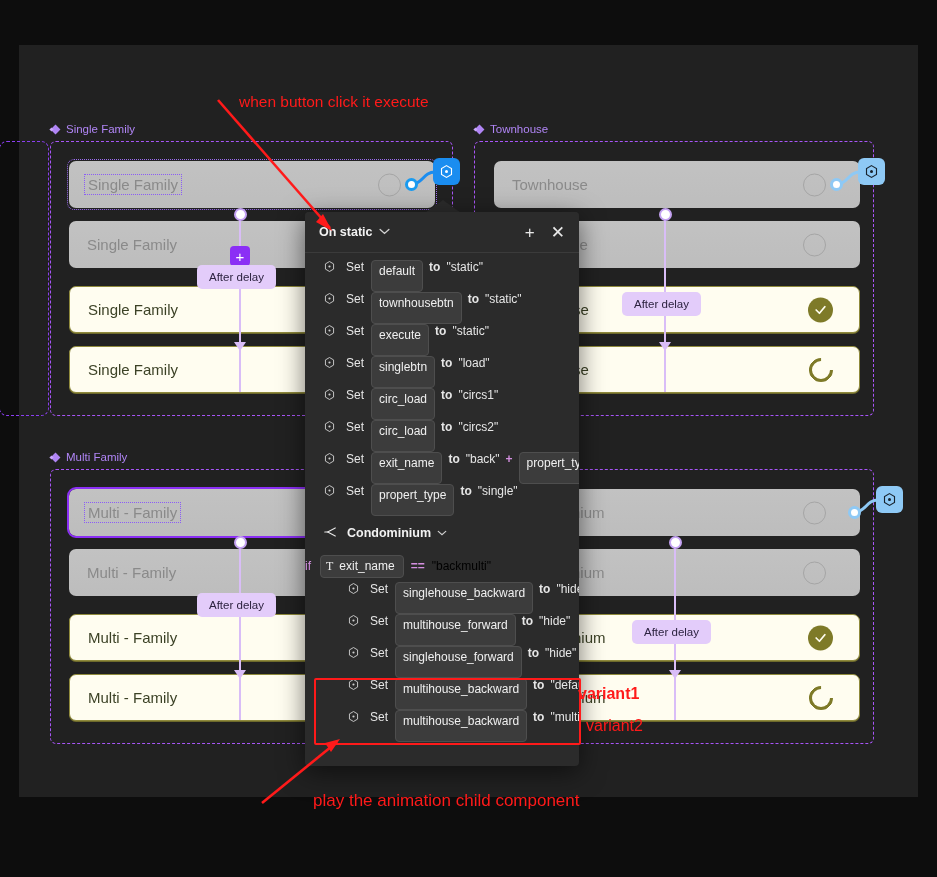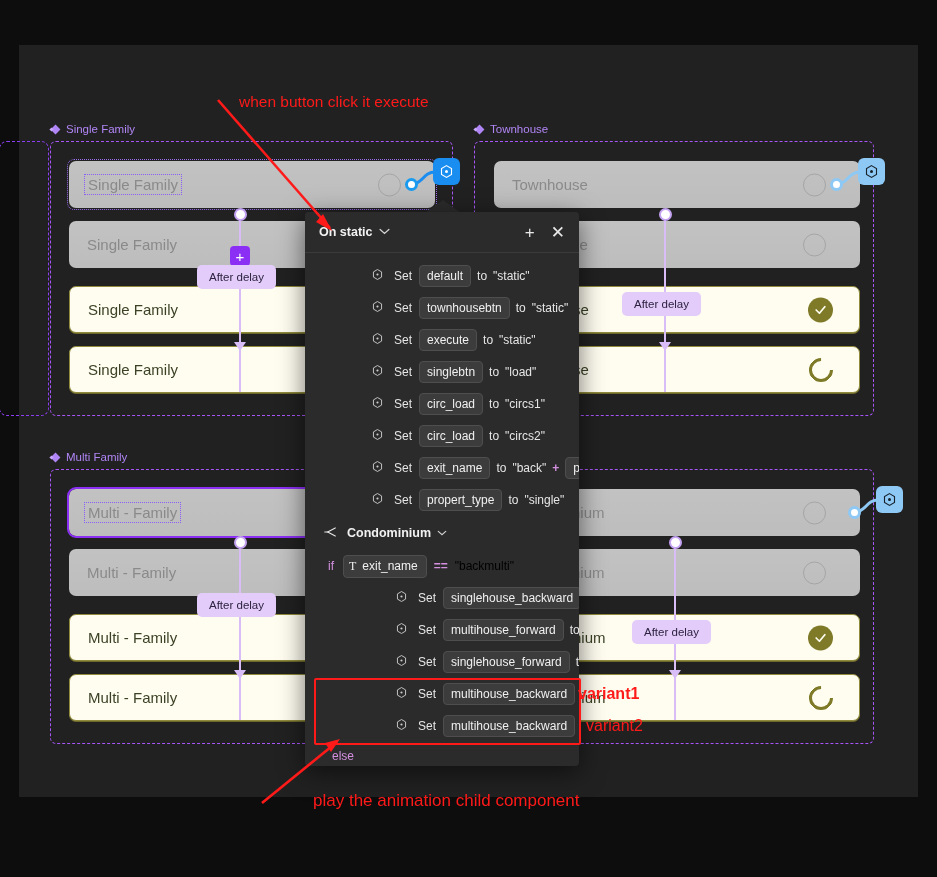--- a/index.html
+++ b/index.html
@@ -210,54 +210,52 @@
     display: flex; align-items: center; gap: 16px;
   }
   .head-btn {
     color: #e8e8e8;
     font-size: 17px; line-height: 1;
     cursor: pointer;
   }
   .panel-body { padding: 7px 0 0 0; }
 
   .row {
-    display: flex; align-items: center;
+    display: flex; 
     height: 32px;
     padding: 0 0 0 18px;
     font-size: 12px;
     color: #e6e6e6;
     white-space: nowrap;
-    margin-left: 48px;
   }
   .row.indent { padding-left: 42px; }
   .gear-ico { flex: none; margin-right: 10px; }
   .row .kw { color: #e6e6e6; margin-right: 7px; }
   .chip {
     background: #3c3c3c;
     border: 1px solid #4e4e4e;
     border-radius: 4px;
     padding: 3px 7px;
     color: #f0f0f0;
     font-size: 12px;
   }
-  .row .to { margin: 0 6px; color: #e6e6e6; }
+  .row .to { margin: 0 6px; color: #e6e6e6; font-weight: bold; }
   .row .val { color: #e6e6e6; }
   .plus-op { color: #d48fe0; margin: 0 6px; font-weight: bold; }
 
   .cond-row {
     display: flex; align-items: center;
     height: 34px;
     padding-left: 18px;
     font-size: 12.5px; font-weight: bold; color: #f2f2f2;
   }
   .cond-row .chev { font-weight: normal; }
   .if-row {
     display: flex; align-items: center;
     height: 32px;
-    padding-left: 23px;
     font-size: 12px;
   }
   .if-kw { color: #d48fe0; margin-right: 9px; }
   .op-eq { color: #d48fe0; margin: 0 7px; font-weight: bold; }
   .tchip {
     background: #3c3c3c;
     border: 1px solid #4e4e4e;
     border-radius: 4px;
     padding: 3px 8px 3px 5px;
     color: #f0f0f0;
@@ -634,21 +632,20 @@
         <span class="gear-ico"><svg width="13" height="13" viewBox="0 0 24 24" fill="none" stroke="#cfcfcf" stroke-width="1.7">
               <path d="M12 2.8 19.5 7.2v9.6L12 21.2 4.5 16.8V7.2z"></path>
               <circle cx="12" cy="12" r="2" fill="#cfcfcf" stroke="none"></circle>
             </svg></span>
         <span class="kw">Set</span>
         <span class="chip">multihouse_backward</span>
         <span class="to">to</span>
         <span class="val">"multiba</span>
       </div>
 
-      <div class="else-row">else</div>
     </div>
   </div>
 
   <svg class="anno">
     <line x1="218" y1="100" x2="330" y2="228" stroke="#ff1a1a" stroke-width="2.6"></line>
     <polygon points="332,231 316,222 323,214" fill="#ff1a1a"></polygon>
     <line x1="262" y1="803" x2="337" y2="742" stroke="#ff1a1a" stroke-width="2.6"></line>
     <polygon points="340,739 325,743 331,752" fill="#ff1a1a"></polygon>
   </svg>
 

